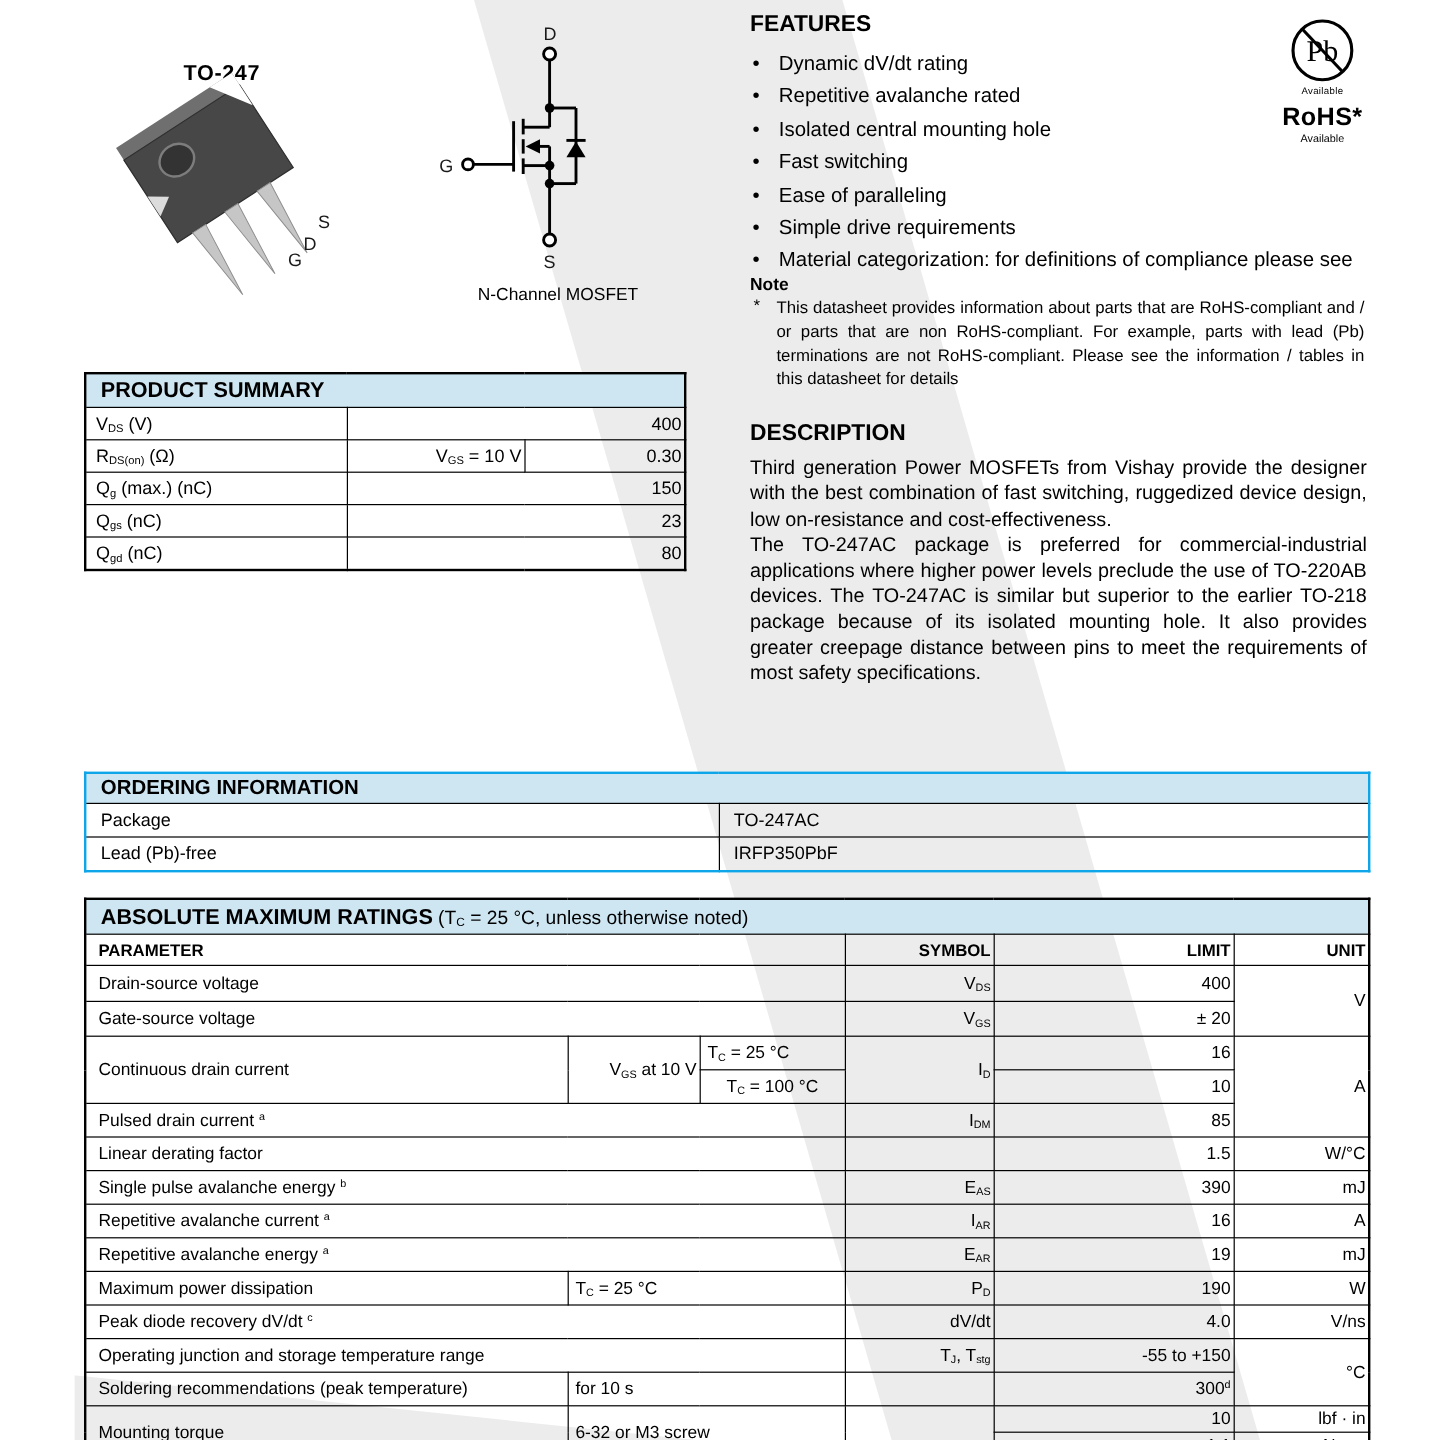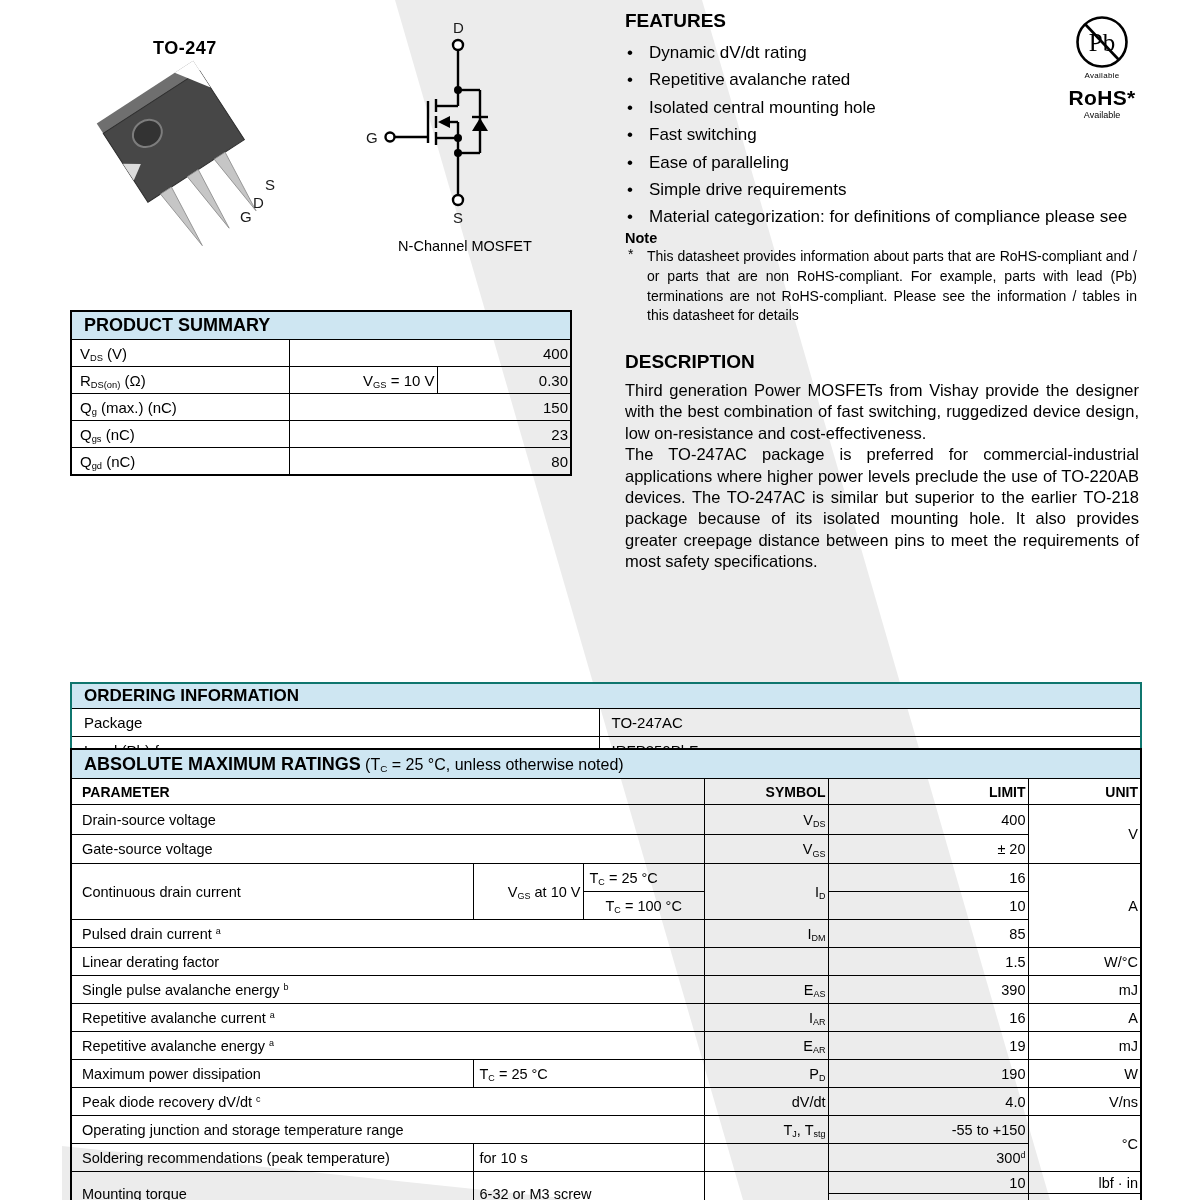--- a/index.html
+++ b/index.html
@@ -6,21 +6,21 @@
   .page {
     position:relative; width:1200px; height:1200px; overflow:hidden;
     background:#ffffff; color:#000;
     font-family:"Liberation Sans", sans-serif;
   }
   .wm { position:absolute; inset:0; background:#ececec; }
   .wm-band  { clip-path:polygon(395px 0px, 702px 0px, 1050px 1200px, 743px 1200px); }
   .wm-wedge { clip-path:polygon(62px 1146px, 580px 1200px, 62px 1200px); }
 
   
-  .pkg-label { position:absolute; left:153px; top:38px; font-size:18px; font-weight:bold; letter-spacing:.5px; }
+  .pkg-label { position:absolute; left:153px; top:51px; font-size:18px; font-weight:bold; letter-spacing:.5px; }
   .pkg-art { position:absolute; left:75px; top:70px; overflow:visible; }
   .mosfet-art { position:absolute; left:360px; top:15px; overflow:visible; }
   .sym-caption { position:absolute; left:385px; top:238px; width:160px; text-align:center; font-size:14.5px; }
   .pin-txt { font-size:15px; fill:#1a1a1a; }
 
   
   .rcol { position:absolute; left:625px; top:10px; width:515px; }
   .sec-title { font-size:19px; font-weight:bold; margin:0 0 7px 0; }
   .feat-list { list-style:none; margin:0; padding:0; width:515px; }
   .feat-list li { position:relative; padding-left:24px; font-size:17px; line-height:27.4px; text-align:justify; }
@@ -46,21 +46,21 @@
   .ctr { text-align:right; padding:0 2px; }
   sub { font-size:.62em; position:relative; top:.28em; vertical-align:baseline; line-height:0; }
   sup { font-size:.62em; position:relative; top:-.45em; vertical-align:baseline; line-height:0; }
 
   
   .ps { left:70px; top:310px; width:500px; border:2px solid #000; }
   .ps td { height:26px; font-size:15px; }
   .ps .hdr { height:27px; font-size:18px; font-weight:bold; padding-left:12px;margin-top:32px; }
 
   
-  .oi { left:70px; top:643px; width:1070px; border:2px solid #0f766e;margin-top:39px; }
+  .oi { left:70px; top:643px; width:1070px; border:2px solid #0ea5e9; }
   .oi td { height:27px; font-size:15px; padding-left:12px; }
   .oi .hdr { height:24px; font-size:17px; font-weight:bold; }
 
   
   .amr { left:70px; top:748px; width:1070px; border:2px solid #000; }
   .amr td { height:27px; }
   .amr .ttl { height:28px; padding-left:12px; }
   .amr .ttl .t1 { font-size:18px; font-weight:bold; }
   .amr .ttl .t2 { font-size:16px; }
   .amr .colhdr td { height:25px; font-weight:bold; font-size:14px; }

